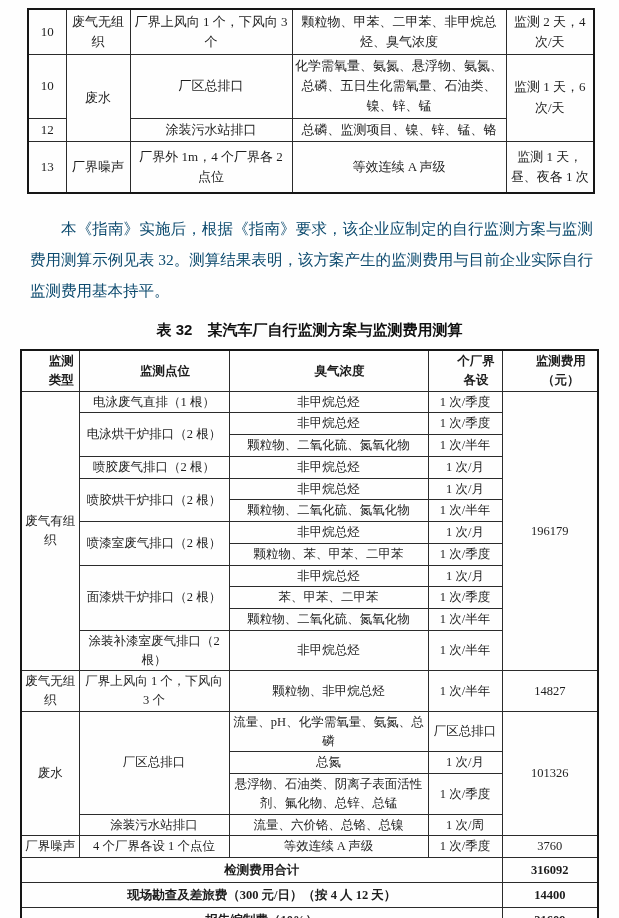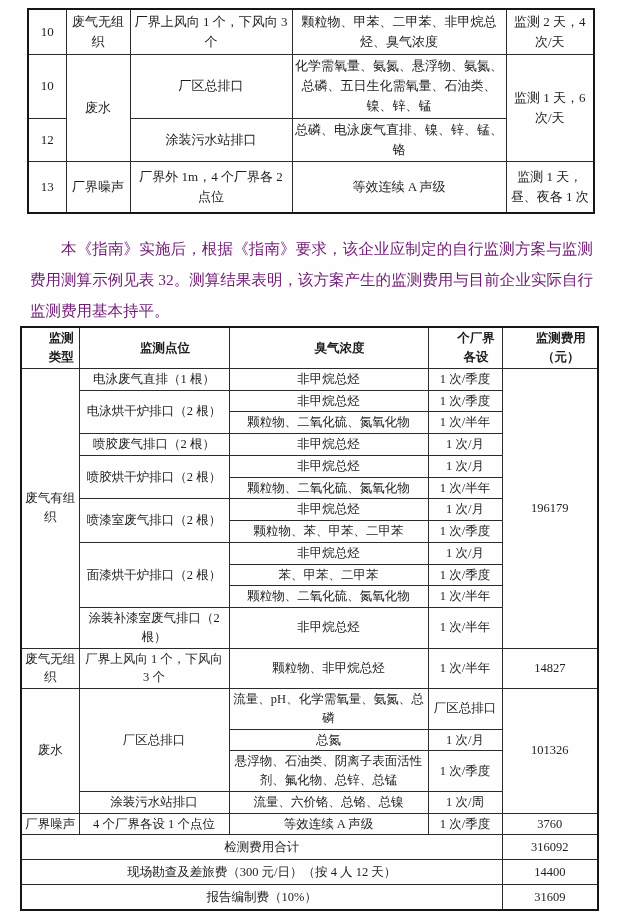--- a/index.html
+++ b/index.html
@@ -18,40 +18,40 @@
     margin:8px 0 0 27px;width:566px;
     font-size:13px;line-height:1.55;border:2px solid #161616;
   }
   .tbl-top tr:nth-child(1){height:45px;padding-left:17px;}
   .tbl-top tr:nth-child(2){height:64px;}
   .tbl-top tr:nth-child(3){height:23px;}
   .tbl-top tr:nth-child(4){height:52px;}
   
   .para{
     margin:19px 26px 0 30px;font-size:15.5px;line-height:31px;
-    text-align:justify;text-indent:2em;color:#701a75;
+    text-align:justify;text-indent:2em;color:#0c4a6e;
   }
   
   .caption{
     margin:15px 0 9px;text-align:center;font-weight:bold;font-size:15px;
     font-family:"Liberation Sans","DejaVu Sans",sans-serif;color:#111;
   }
   
   .tbl32{
     margin:0 0 0 20px;width:577px;
     font-size:12.5px;line-height:1.5;border:2px solid #161616;
   }
   .tbl32 tr{height:20px;}
   .tbl32 tr.head{height:27px;}
   .tbl32 tr.head td{
     font-weight:bold;
     font-family:"Liberation Sans","DejaVu Sans",sans-serif;
     padding-left:24px;
   }
-  .tbl32 tr.sum{height:25px;}
+  .tbl32 tr.sum{height:25px;font-weight:bold;}
 </style>
 </head>
 <body>
 
 <div class="page">
 
   <table class="tbl-top">
     <colgroup>
       <col style="width:38px">
         <col style="width:64px">
@@ -70,34 +70,35 @@
         <tr>
           <td>10</td>
           <td rowspan="2">废水</td>
           <td>厂区总排口</td>
           <td>化学需氧量、氨氮、悬浮物、氨氮、总磷、五日生化需氧量、石油类、镍、锌、锰</td>
           <td rowspan="2">监测 1 天，6 次/天</td>
         </tr>
         <tr>
           <td>12</td>
           <td>涂装污水站排口</td>
-          <td>总磷、电泳废气直排、镍、锌、锰、铬</td>
+          <td>总磷、监测项目、镍、锌、锰、铬</td>
         </tr>
         <tr>
           <td>13</td>
           <td>厂界噪声</td>
           <td>厂界外 1m，4 个厂界各 2 点位</td>
           <td>等效连续 A 声级</td>
           <td>监测 1 天，昼、夜各 1 次</td>
         </tr>
       </tbody>
   </table>
 
   <p class="para">本《指南》实施后，根据《指南》要求，该企业应制定的自行监测方案与监测费用测算示例见表 32。测算结果表明，该方案产生的监测费用与目前企业实际自行监测费用基本持平。</p>
 
+  <div class="caption">表 32　某汽车厂自行监测方案与监测费用测算</div>
 
   <table class="tbl32">
     <colgroup>
       <col style="width:58px">
         <col style="width:150px">
         <col style="width:199px">
       <col style="width:74px">
         <col style="width:96px">
     </colgroup>
     <tbody>

